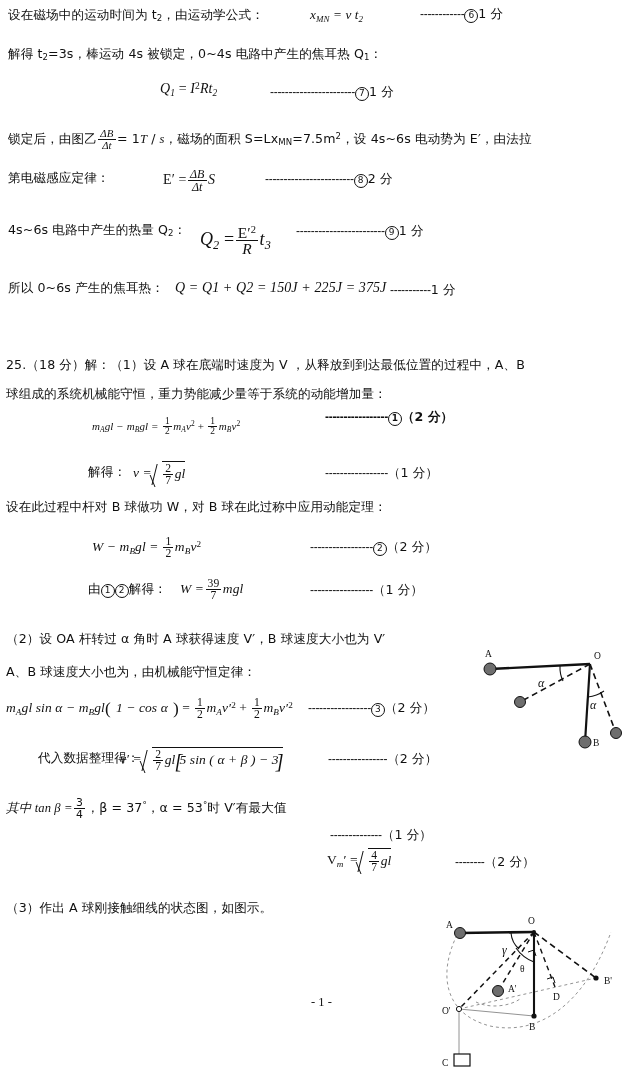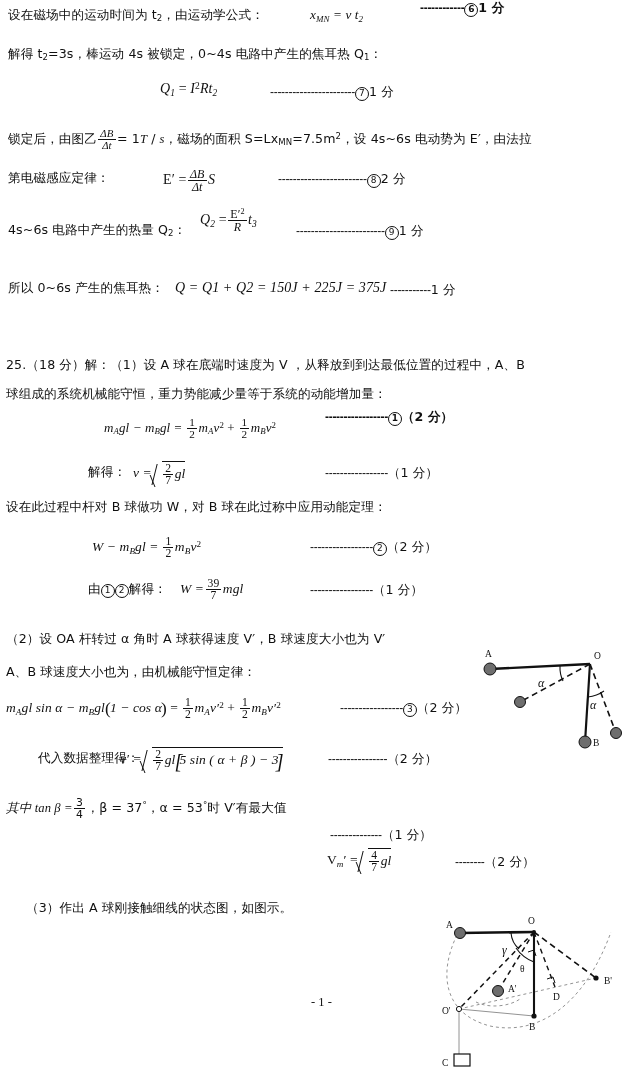--- a/index.html
+++ b/index.html
@@ -35,21 +35,21 @@
   .rad::after {
     content:""; position:absolute; left:0px; top:52%; width:4px; height:44%;
     border-left:1px solid #111; transform:skewX(22deg);
   }
   .radbar { display:inline-block; border-top:1px solid #111; padding-top:1px; }
 
   .brk { display:inline-block; position:relative; padding:0 4px; }
   .brk::before, .brk::after { position:absolute; top:-1px; font-size:1.5em; line-height:0.95; }
   .brk::before { content:"["; left:-1px; }
   .brk::after { content:"]"; right:-1px; }
-  .pren { display:inline-block; position:relative; padding:0 5px; }
+  .pren { display:inline-block; position:relative; padding:0 11px; }
   .pren::before, .pren::after { position:absolute; top:0; font-size:1.28em; line-height:0.98; font-style:normal; }
   .pren::before { content:"("; left:0; }
   .pren::after { content:")"; right:0; }
 
   .circnum {
     display:inline-block; width:12px; height:12px; line-height:11px; text-align:center;
     border:1px solid #111; border-radius:50%; font-size:9px; font-style:normal;
     vertical-align:0.5px; font-family:"DejaVu Sans",sans-serif;
   }
   .dash { letter-spacing:-0.3px; font-family:"Liberation Sans",sans-serif; font-size:12px; }
@@ -68,21 +68,21 @@
 
 <div class="page">
 
   <div class="ln cn" style="left:8px; top:9px;">
     <span>设在磁场中的运动时间为 t</span><sub>2</sub><span>，由运动学公式：</span>
   </div>
   <div class="ln" style="left:310px; top:8px;">
     <span class="mi">x</span><sub class="mi">MN</sub>
     <span class="mi">= v t</span><sub class="mi">2</sub>
   </div>
-  <div class="ln" style="left:420px; top:1px;font-weight:bold;">
+  <div class="ln" style="left:420px; top:7px;">
     <span class="dash">------------</span><span class="circnum">6</span><span class="cn">1 分</span>
   </div>
 
   <div class="ln cn" style="left:8px; top:48px;">
     <span>解得 t</span><sub>2</sub><span>=3s，棒运动 4s 被锁定，0~4s 电路中产生的焦耳热 Q</span><sub>1</sub><span>：</span>
   </div>
 
   <div class="ln" style="left:160px; top:82px; font-size:14px;">
     <span class="mi">Q</span><sub class="mi">1</sub>
     <span>=</span>
@@ -95,28 +95,28 @@
   <div class="ln cn" style="left:8px; top:128px;">
     <span>锁定后，由图乙</span><span class="frac" style="font-family:'Liberation Serif',serif;"><span class="num mi">ΔB</span><span class="den mi">Δt</span></span><span>= 1</span><span class="mi">T</span> <span>/</span> <span class="mi">s</span><span>，磁场的面积 S=Lx</span><sub>MN</sub><span>=7.5m</span><sup>2</sup><span>，设 4s~6s 电动势为 E′，由法拉</span>
   </div>
 
   <div class="ln cn" style="left:8px; top:172px;">
     <span>第电磁感应定律：</span>
   </div>
   <div class="ln" style="left:163px; top:168px; font-size:14px;">
     <span>E′ =</span><span class="frac"><span class="num mi">ΔB</span><span class="den mi">Δt</span></span><span class="mi">S</span>
   </div>
-  <div class="ln" style="left:265px; top:172px;margin-left:13px;">
+  <div class="ln" style="left:265px; top:172px;">
     <span class="dash">------------------------</span><span class="circnum">8</span><span class="cn">2 分</span>
   </div>
 
   <div class="ln cn" style="left:8px; top:224px;">
     <span>4s~6s 电路中产生的热量 Q</span><sub>2</sub><span>：</span>
   </div>
-  <div class="ln" style="left:200px; top:208px; font-size:14px;">
+  <div class="ln" style="left:200px; top:225px; font-size:18px;">
     <span class="mi">Q</span><sub class="mi">2</sub>
     <span>=</span><span class="frac"><span class="num"><span>E′</span><sup>2</sup></span><span class="den mi">R</span></span><span class="mi">t</span><sub class="mi">3</sub>
   </div>
   <div class="ln" style="left:296px; top:224px;">
     <span class="dash">------------------------</span><span class="circnum">9</span><span class="cn">1 分</span>
   </div>
 
   <div class="ln cn" style="left:8px; top:282px;">
     <span>所以 0~6s 产生的焦耳热：</span>
   </div>
@@ -127,21 +127,21 @@
     <span class="dash">-----------</span><span class="cn">1 分</span>
   </div>
 
   <div class="ln cn" style="left:6px; top:359px;">
     <span>25.（18 分）解：（1）设 A 球在底端时速度为 V ，从释放到到达最低位置的过程中，A、B</span>
   </div>
   <div class="ln cn" style="left:6px; top:388px;">
     <span>球组成的系统机械能守恒，重力势能减少量等于系统的动能增加量：</span>
   </div>
 
-  <div class="ln" style="left:104px; top:417px; font-size:13px;">
+  <div class="ln" style="left:92px; top:417px; font-size:11px;">
     <span class="mi">m</span><sub class="mi">A</sub><span class="mi">gl −</span>
     <span class="mi">m</span><sub class="mi">B</sub><span class="mi">gl =</span>
     <span class="frac"><span class="num">1</span><span class="den">2</span></span><span class="mi">m</span><sub class="mi">A</sub><span class="mi">v</span><sup>2</sup>
     <span>+</span>
     <span class="frac"><span class="num">1</span><span class="den">2</span></span><span class="mi">m</span><sub class="mi">B</sub><span class="mi">v</span><sup>2</sup>
   </div>
   <div class="ln" style="left:325px; top:410px;font-weight:bold;">
     <span class="dash">-----------------</span><span class="circnum">1</span><span class="cn">（2 分）</span>
   </div>
 
@@ -186,21 +186,21 @@
   </div>
 
   <div class="ln" style="left:6px; top:697px; font-size:13.5px;">
     <span class="mi">m</span><sub class="mi">A</sub><span class="mi">gl sin α −</span>
     <span class="mi">m</span><sub class="mi">B</sub><span class="mi">gl</span><span class="pren mi">1 − cos α</span>
     <span>=</span>
     <span class="frac"><span class="num">1</span><span class="den">2</span></span><span class="mi">m</span><sub class="mi">A</sub><span class="mi">v′</span><sup>2</sup>
     <span>+</span>
     <span class="frac"><span class="num">1</span><span class="den">2</span></span><span class="mi">m</span><sub class="mi">B</sub><span class="mi">v′</span><sup>2</sup>
   </div>
-  <div class="ln" style="left:340px; top:701px;">
+  <div class="ln" style="left:308px; top:701px;">
     <span class="dash">-----------------</span><span class="circnum">3</span><span class="cn">（2 分）</span>
   </div>
 
   <div class="ln cn" style="left:6px; top:752px;margin-left:32px;">
     <span>代入数据整理得：</span>
   </div>
   <div class="ln" style="left:120px; top:747px; font-size:13.5px;">
     <span class="mi">v′ =</span><span class="rad"><span class="radbar"><span class="frac"><span class="num">2</span><span class="den">7</span></span><span class="mi">gl</span><span class="brk mi">5 sin ( α + β ) − 3</span></span></span>
   </div>
   <div class="ln" style="left:328px; top:752px;">
@@ -214,21 +214,21 @@
     <span class="dash">--------------</span><span class="cn">（1 分）</span>
   </div>
 
   <div class="ln" style="left:327px; top:848px; font-size:13.5px;">
     <span class="up">V</span><sub class="mi">m</sub><span>′ =</span><span class="rad"><span class="radbar"><span class="frac"><span class="num">4</span><span class="den">7</span></span><span class="mi">gl</span></span></span>
   </div>
   <div class="ln" style="left:455px; top:855px;">
     <span class="dash">--------</span><span class="cn">（2 分）</span>
   </div>
 
-  <div class="ln cn" style="left:6px; top:902px;margin-left:20px;">
+  <div class="ln cn" style="left:6px; top:902px;">
     <span>（3）作出 A 球刚接触细线的状态图，如图示。</span>
   </div>
 
   <svg width="175" height="120" style="left:468px; top:645px;">
 
     <line x1="22" y1="24" x2="122" y2="19" class="stroke-hard" stroke-width="2.4"></line>
 
     <line x1="122" y1="19" x2="117" y2="97" class="stroke-hard" stroke-width="2.2"></line>
 
     <line x1="122" y1="19" x2="52" y2="57" class="stroke-hard" stroke-width="1.6" stroke-dasharray="6,4"></line>

